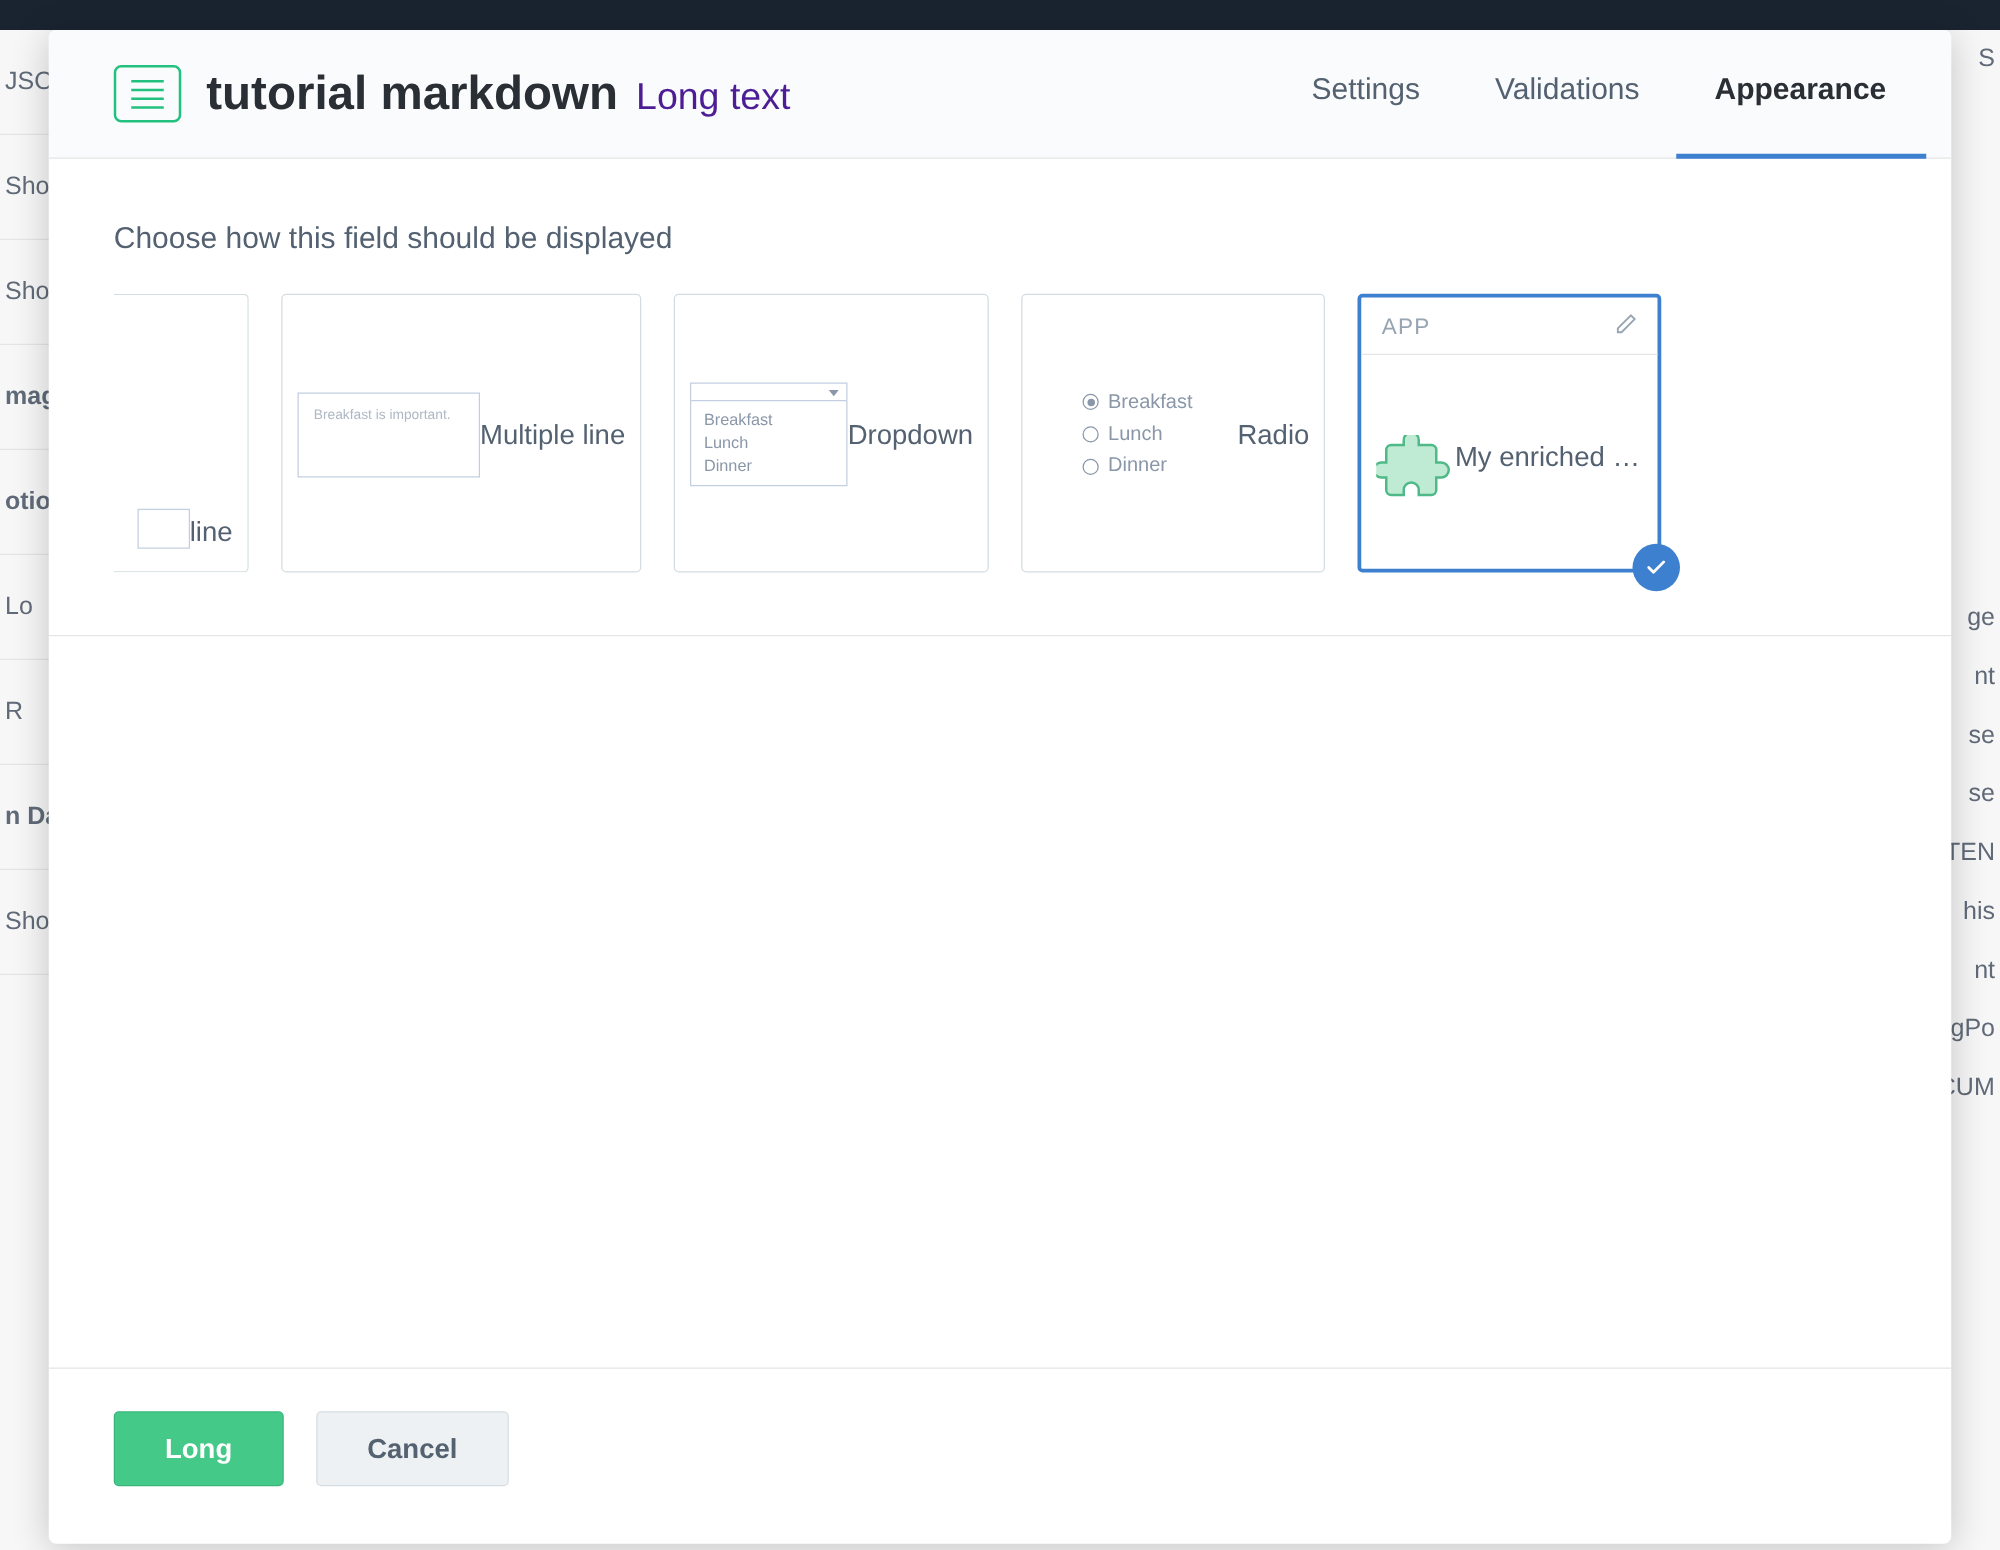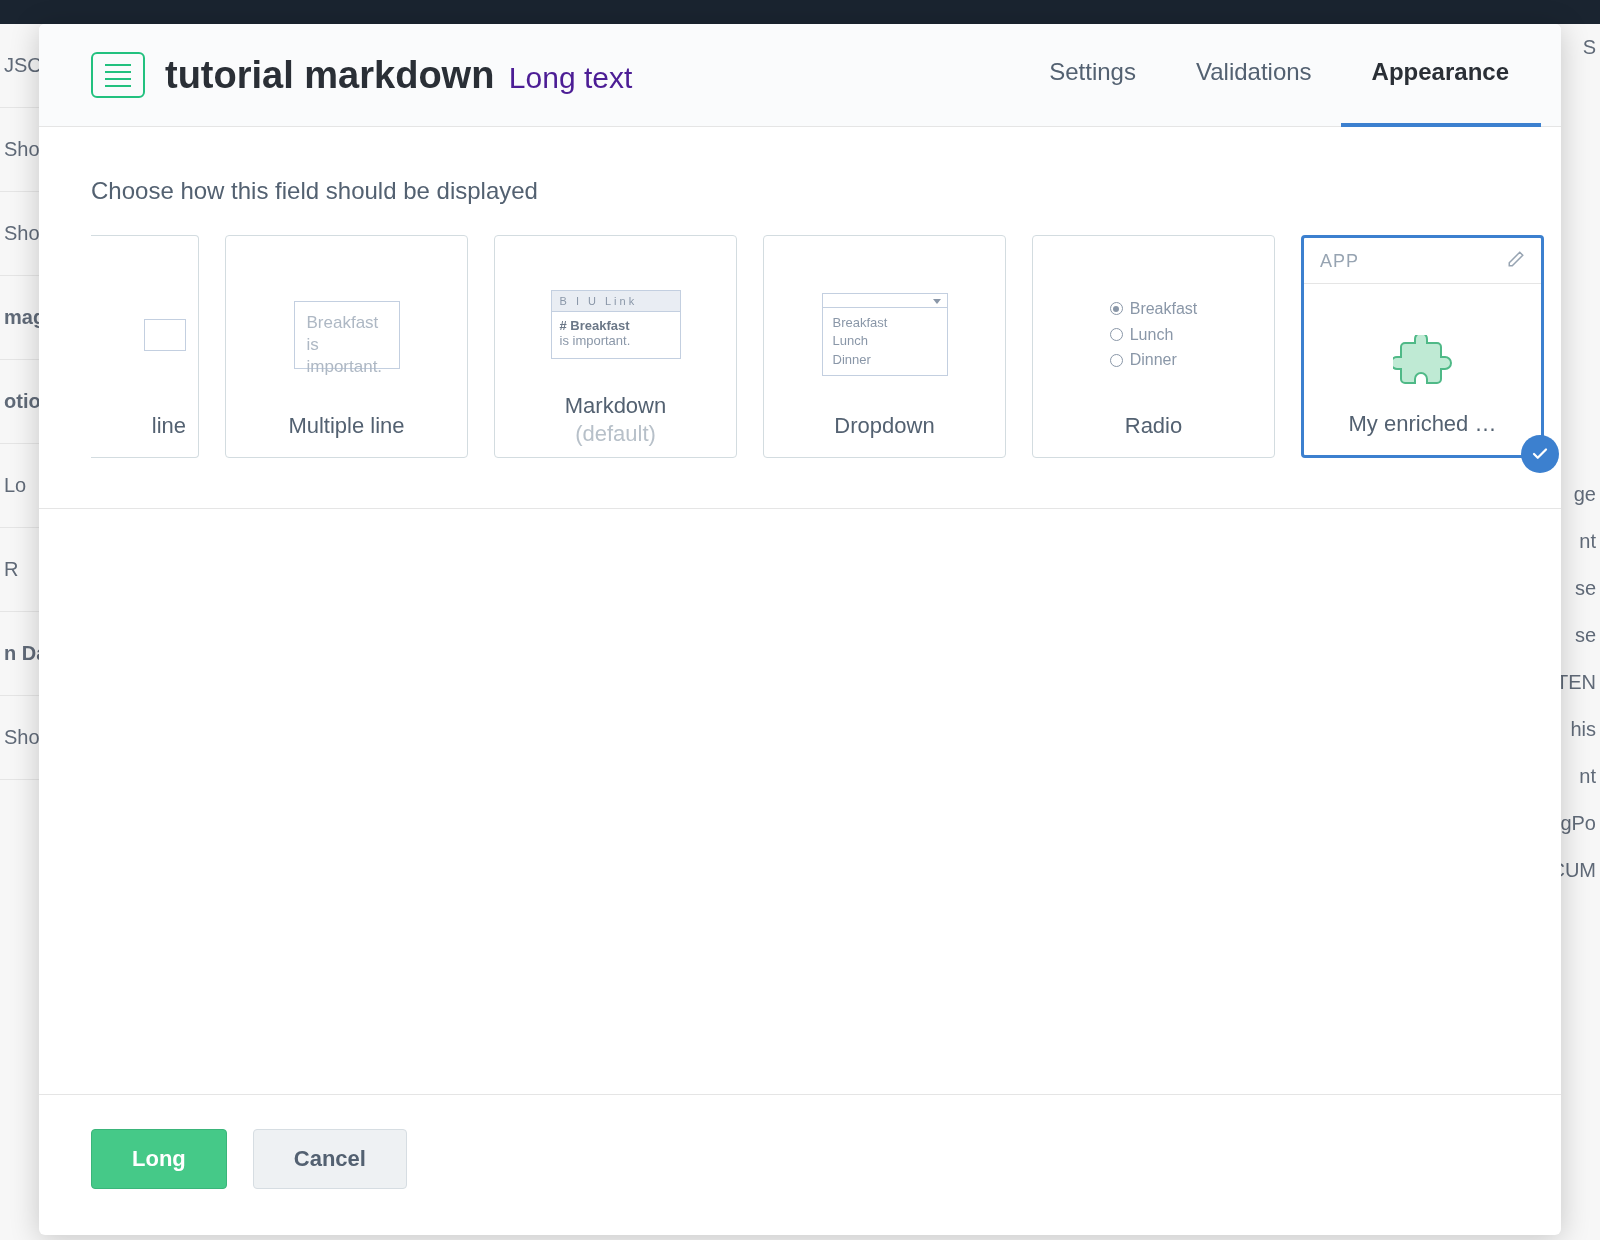--- a/index.html
+++ b/index.html
@@ -138,21 +138,21 @@
       gap: 26px;
       padding-bottom: 50px;
     }
     .option-card {
       flex: 0 0 243px;
       height: 223px;
       border: 1px solid #d3dce0;
       border-radius: 4px;
       background: #fff;
       display: flex;
-      flex-direction: column;
+      flex-direction: row;
       justify-content: space-between;
       align-items: center;
       padding: 20px 12px 18px 12px;
       cursor: pointer;
       position: relative;
     }
     .option-card.partial {
       flex: 0 0 108px;
       border-left: none;
       border-radius: 0 4px 4px 0;
@@ -185,26 +185,26 @@
 
     
     .prev-input {
       width: 42px;
       height: 32px;
       border: 1px solid #c3cfe0;
       background: #fff;
     }
     
     .prev-box {
-      width: 106px;
+      width: 146px;
       height: 68px;
       border: 1px solid #c3cfe0;
       background: #fff;
       padding: 10px 12px;
-      font-size: 17px;
+      font-size: 11px;
       color: #aeb8c4;
       line-height: 1.3;
     }
     
     .prev-md {
       width: 130px;
       border: 1px solid #c3cfe0;
       background: #fff;
     }
     .prev-md-bar {
@@ -403,33 +403,20 @@
         <div class="option-label">line</div>
       </div>
 
       <div class="option-card">
         <div class="option-preview">
           <div class="prev-box">Breakfast is important.</div>
         </div>
         <div class="option-label">Multiple line</div>
       </div>
 
-      <div class="option-card" style="padding-bottom:10px">
-        <div class="option-preview">
-          <div class="prev-md">
-            <div class="prev-md-bar">B  I  U  Link</div>
-            <div class="prev-md-body">
-              <b># Breakfast</b><br>
-              <span>is important.</span>
-            </div>
-          </div>
-        </div>
-        <div class="option-label">Markdown</div>
-        <div class="option-sublabel">(default)</div>
-      </div>
 
       <div class="option-card">
         <div class="option-preview">
           <div class="prev-dd">
             <div class="prev-dd-head"></div>
             <div class="prev-dd-body">
               <div>Breakfast</div>
               <div>Lunch</div>
               <div>Dinner</div>
             </div>

